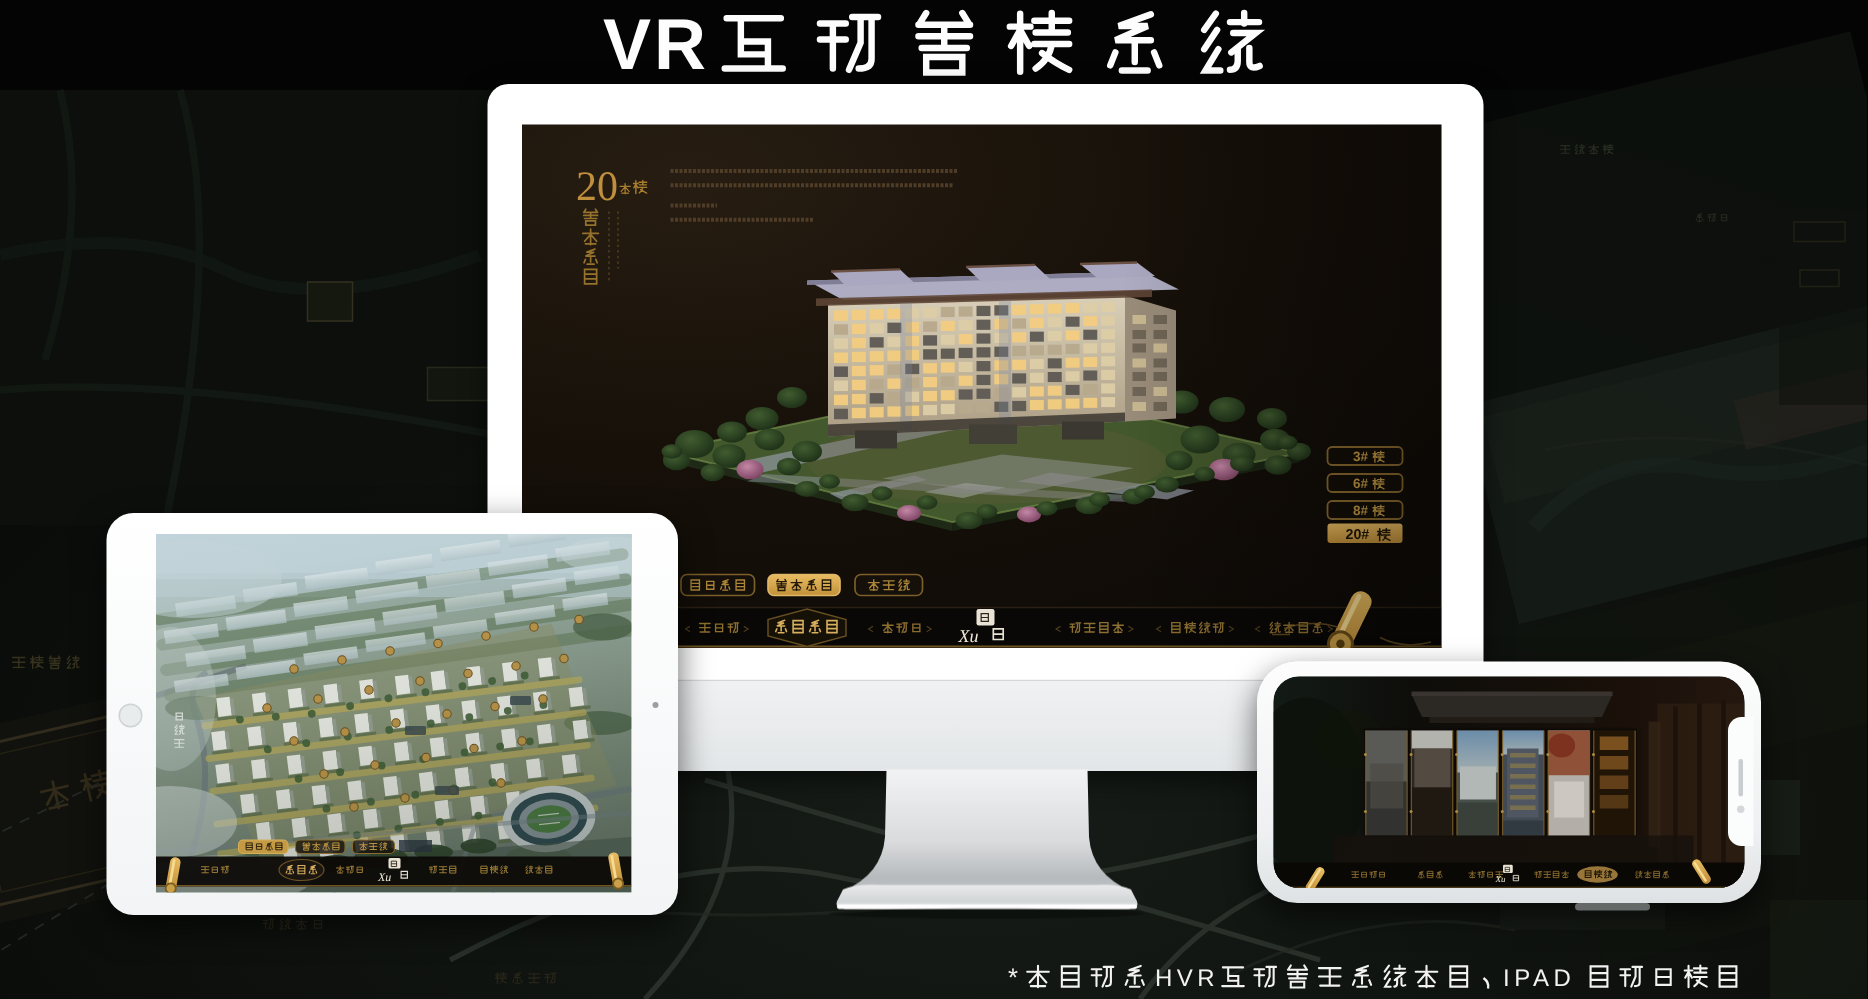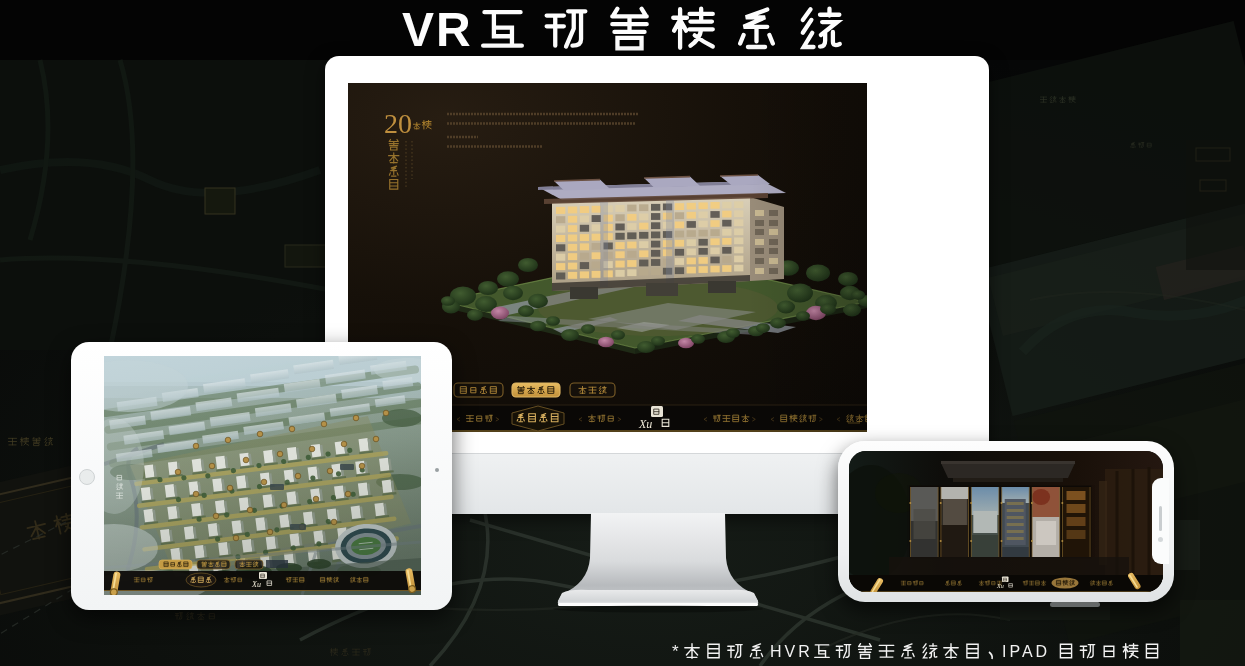--- a/index.html
+++ b/index.html
@@ -111,21 +111,21 @@
           <stop offset="0%" stop-color="#e9eaeb"></stop>
           <stop offset="70%" stop-color="#d2d5d7"></stop>
           <stop offset="100%" stop-color="#f8f9f9"></stop>
         </linearGradient>
       </defs>
       <path d="M51 0 H185 L186 45 Q188 70 214 81 L218 88 H18 L22 81 Q48 70 50 45 Z" fill="url(#neck)"></path>
       <path d="M18 88 L22 80 Q30 76 48 77 L190 77 Q206 76 214 80 L218 88 Q220 93 210 93 L26 93 Q16 93 18 88 Z" fill="url(#baseg)"></path>
       <rect x="18" y="90" width="200" height="3" rx="1.5" fill="#fdfdfd"></rect>
       <ellipse cx="118" cy="96" rx="105" ry="3.5" fill="#000" opacity="0.3"></ellipse>
     </svg>
-    <div class="abs" style="left:348px;top:83px;width:519px;height:349px;background:radial-gradient(130% 120% at 18% 10%, #271d12 0%, #161009 45%, #0c0906 100%);overflow:hidden;">
+    <div class="abs" style="left:348px;top:83px;width:613px;height:349px;background:radial-gradient(130% 120% at 18% 10%, #271d12 0%, #161009 45%, #0c0906 100%);overflow:hidden;">
       <svg class="abs" style="left:0;top:0" width="613" height="349" viewBox="0 0 613 349">
         <defs>
           <linearGradient id="goldbtn" x1="0" y1="0" x2="0" y2="1">
             <stop offset="0%" stop-color="#e8bc62"></stop>
             <stop offset="100%" stop-color="#c2913a"></stop>
           </linearGradient>
           <linearGradient id="wall" x1="0" y1="0" x2="0" y2="1">
             <stop offset="0%" stop-color="#d9cfb8"></stop>
             <stop offset="100%" stop-color="#ab9d84"></stop>
           </linearGradient>

